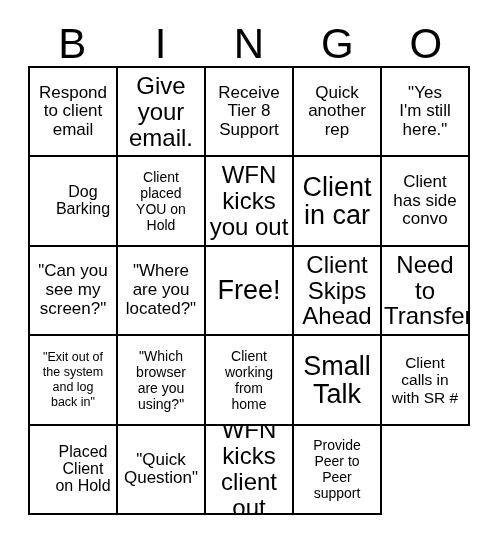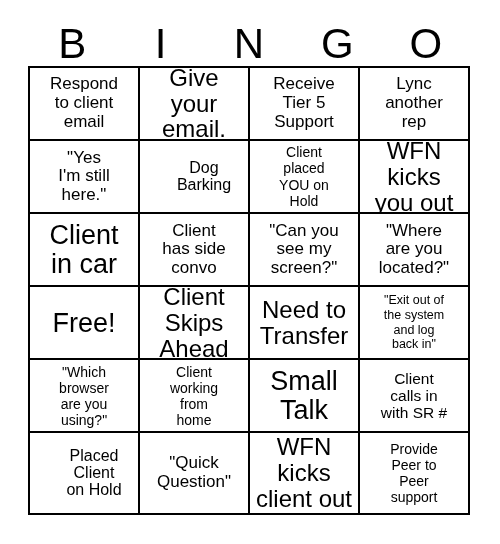--- a/index.html
+++ b/index.html
@@ -44,21 +44,21 @@
   #bingo-grid {
     position: absolute;
     left: 28px;
     top: 66px;
     width: 442px;
     height: 449px;
     border-top: 2px solid #000000;
     border-left: 2px solid #000000;
     box-sizing: border-box;
     display: grid;
-    grid-template-columns: repeat(4, 1fr);
+    grid-template-columns: repeat(5, 1fr);
     grid-template-rows: repeat(5, 1fr);
   }
   .bingo-cell {
     border-right: 2px solid #000000;
     border-bottom: 2px solid #000000;
     box-sizing: border-box;
     display: flex;
     align-items: center;
     justify-content: center;
     text-align: center;
@@ -100,25 +100,25 @@
 to client
 email</span>
       </div>
       <div class="bingo-cell">
         <span class="cell-text fs-xl">Give
 your
 email.</span>
       </div>
       <div class="bingo-cell">
         <span class="cell-text fs-lg">Receive
-Tier 5
+Tier 8
 Support</span>
       </div>
       <div class="bingo-cell">
-        <span class="cell-text fs-lg">Lync
+        <span class="cell-text fs-lg">Quick
 another
 rep</span>
       </div>
       <div class="bingo-cell">
         <span class="cell-text fs-lg">"Yes
 I'm still
 here."</span>
       </div>
       <div class="bingo-cell">
         <span class="cell-text fs-xxl">Dog

